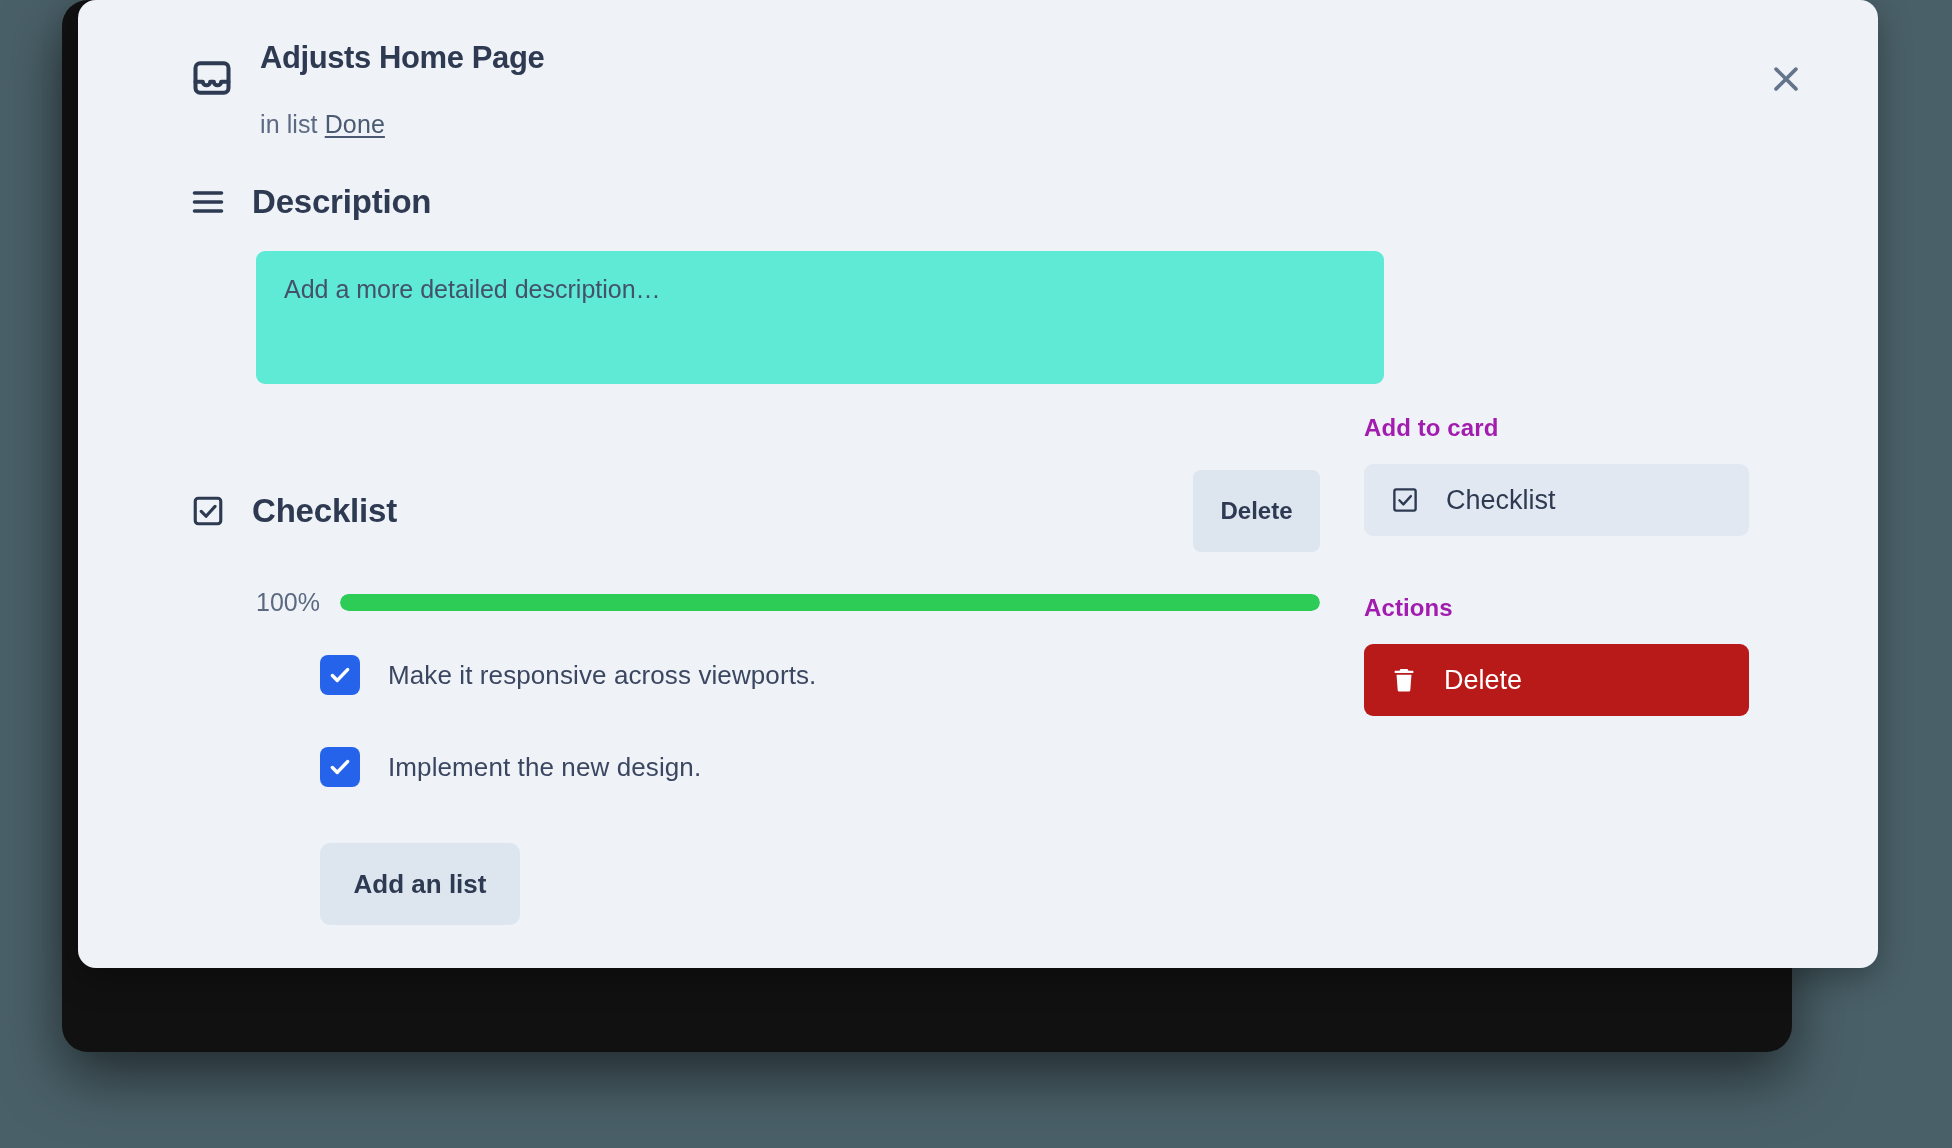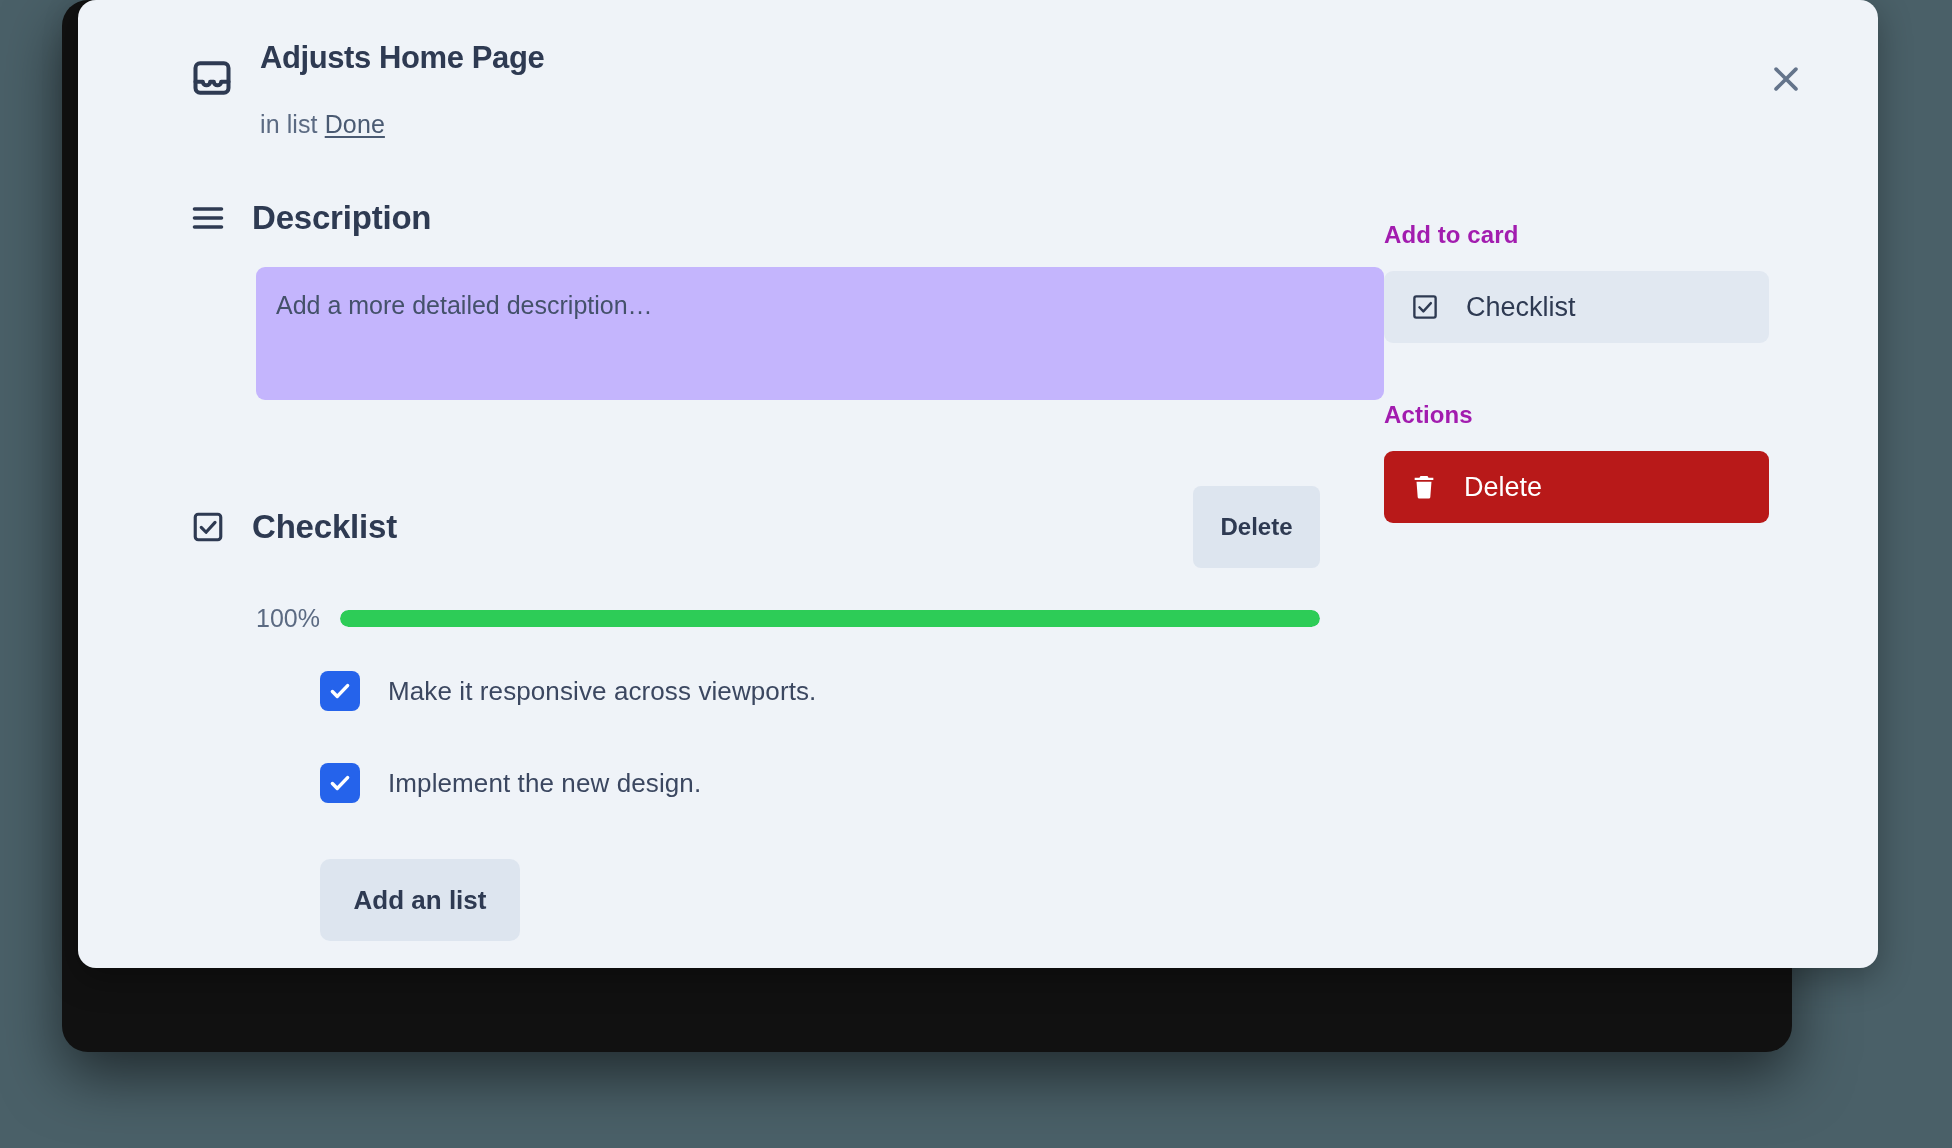--- a/index.html
+++ b/index.html
@@ -93,22 +93,23 @@
     justify-content: center;
     border: none;
     background: transparent;
     cursor: pointer;
     color: #64748b;
   }
 
   
   .body {
     display: flex;
-    gap: 64px;
-    margin-top: 60px;
+    gap: 44px;
+    margin-top: 44px;
+    align-items: center;
   }
 
   .main-col { width: 1130px; flex: 0 0 auto; }
   .side-col { width: 390px; flex: 0 0 auto; padding-top: 22px; }
 
   
   .section-head {
     display: flex;
     align-items: center;
     gap: 26px;
@@ -122,24 +123,24 @@
   }
 
   .sec-icon { flex: 0 0 auto; color: #2e3a52; display: flex; }
 
   
   .desc-box {
     margin-top: 30px;
     margin-left: 66px;
     width: 1128px;
     height: 133px;
-    background: #c4b5fd;
+    background: #5eead4;
     border: none;
     border-radius: 9px;
-    padding: 24px 20px;
+    padding: 24px 28px;
     font-family: "Liberation Sans", sans-serif;
     font-size: 25px;
     color: #44516a;
     resize: none;
     outline: none;
   }
   .desc-box::placeholder { color: #44516a; opacity: 1; }
 
   
   .checklist-block { margin-top: 82px; }

